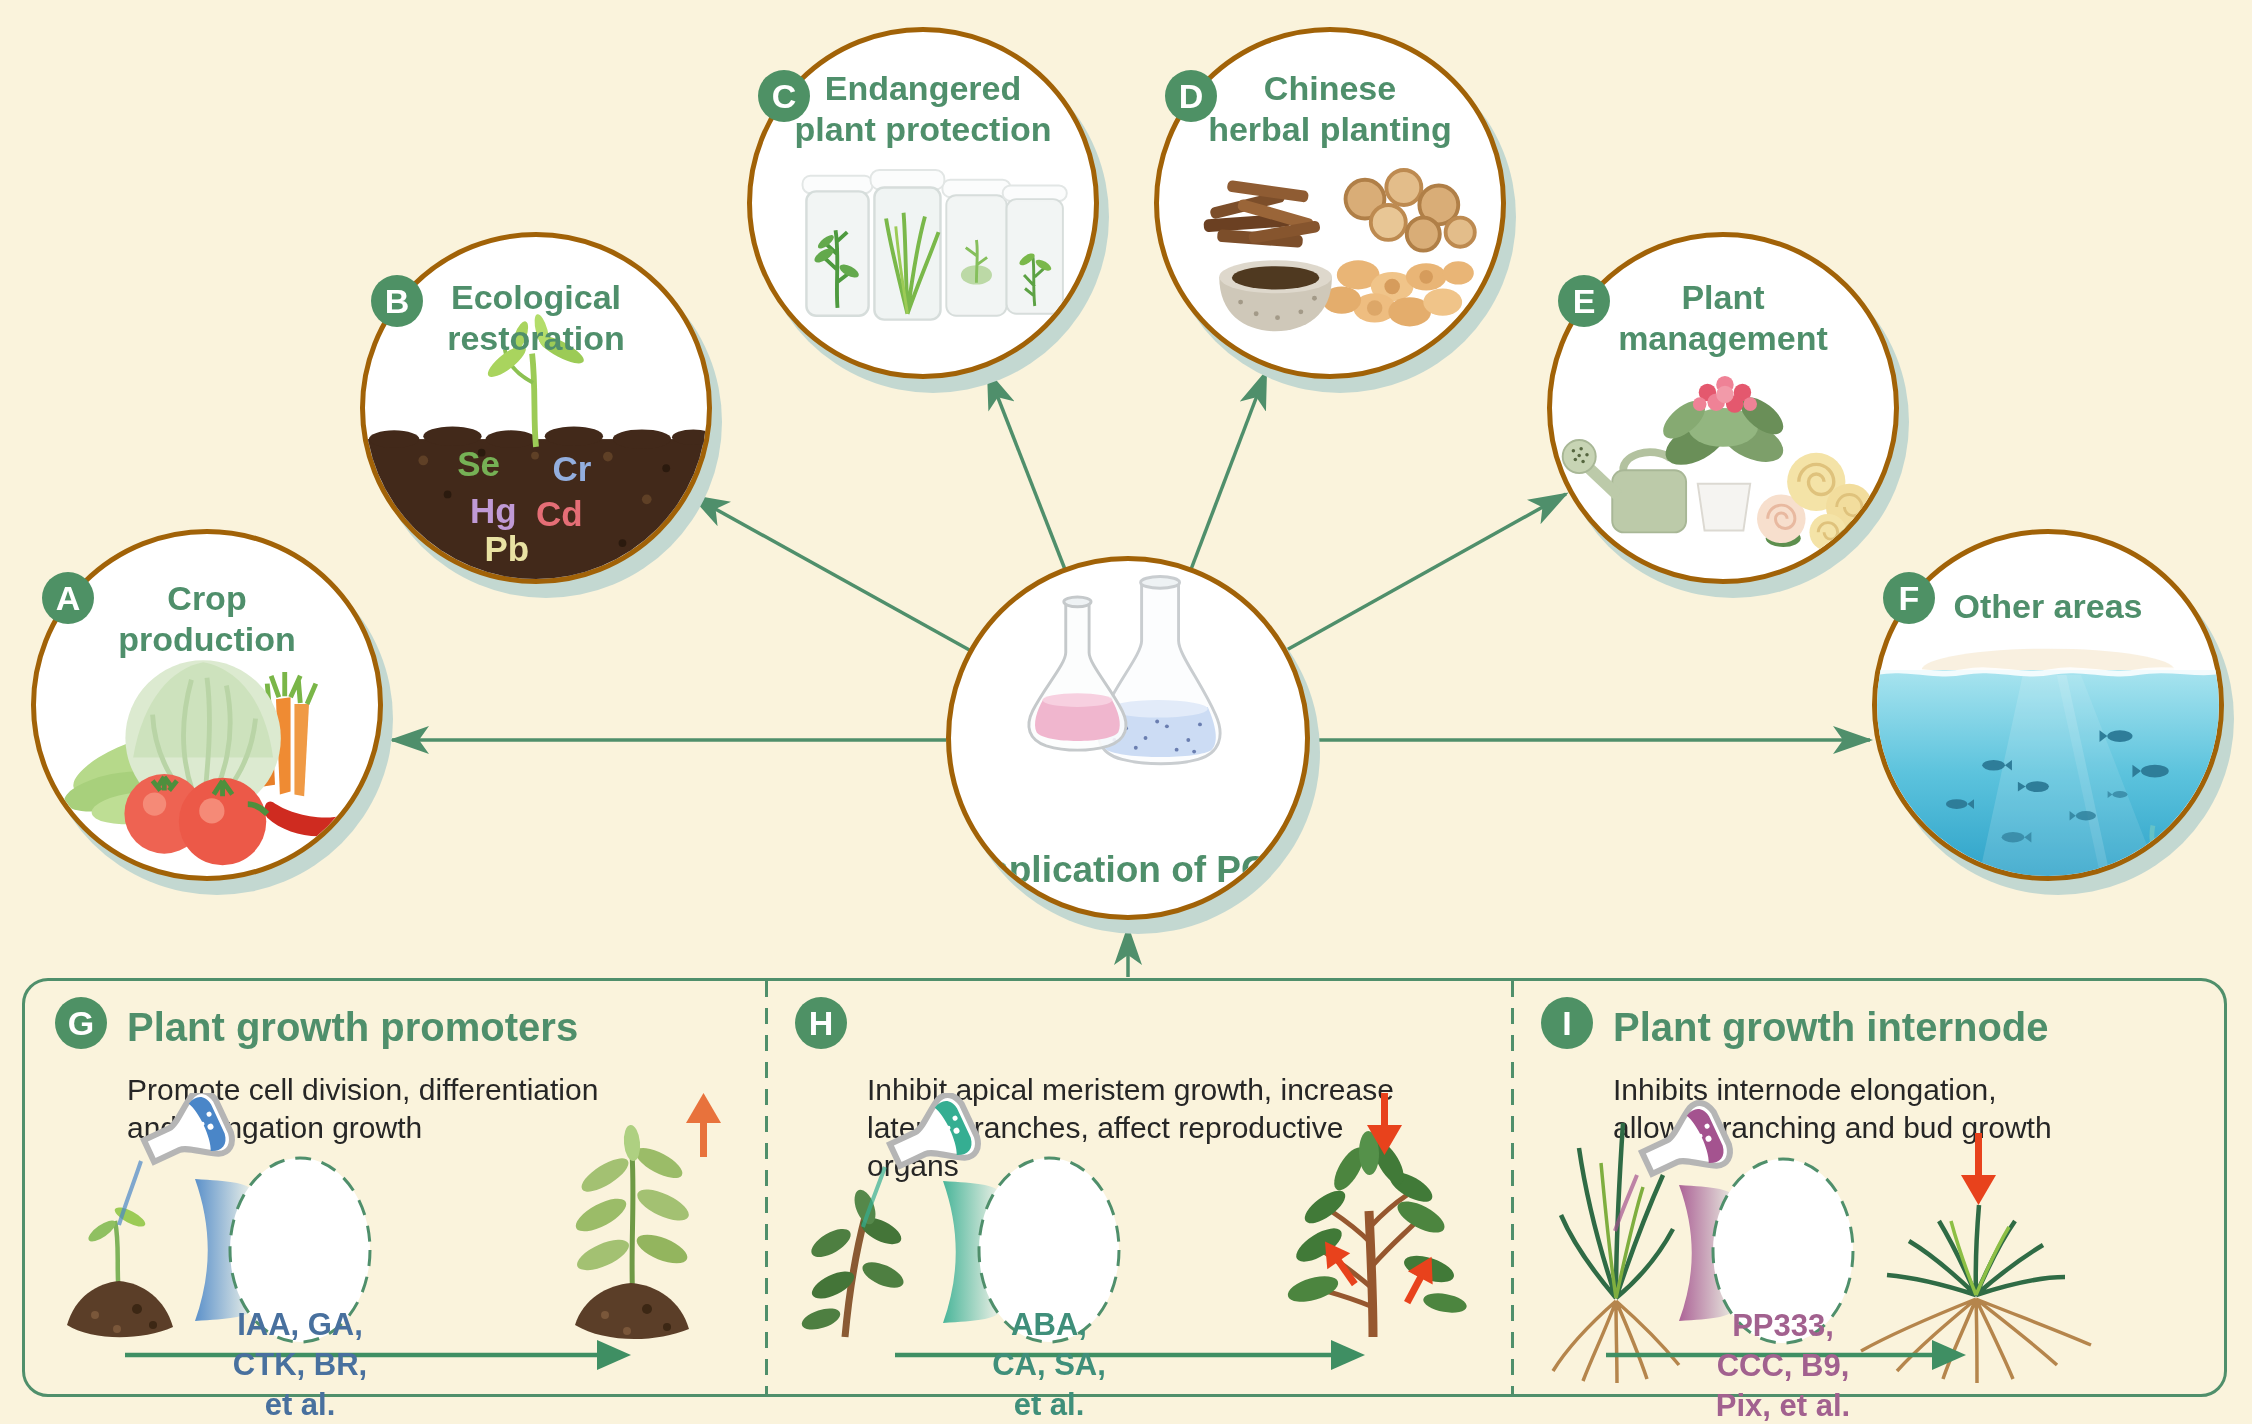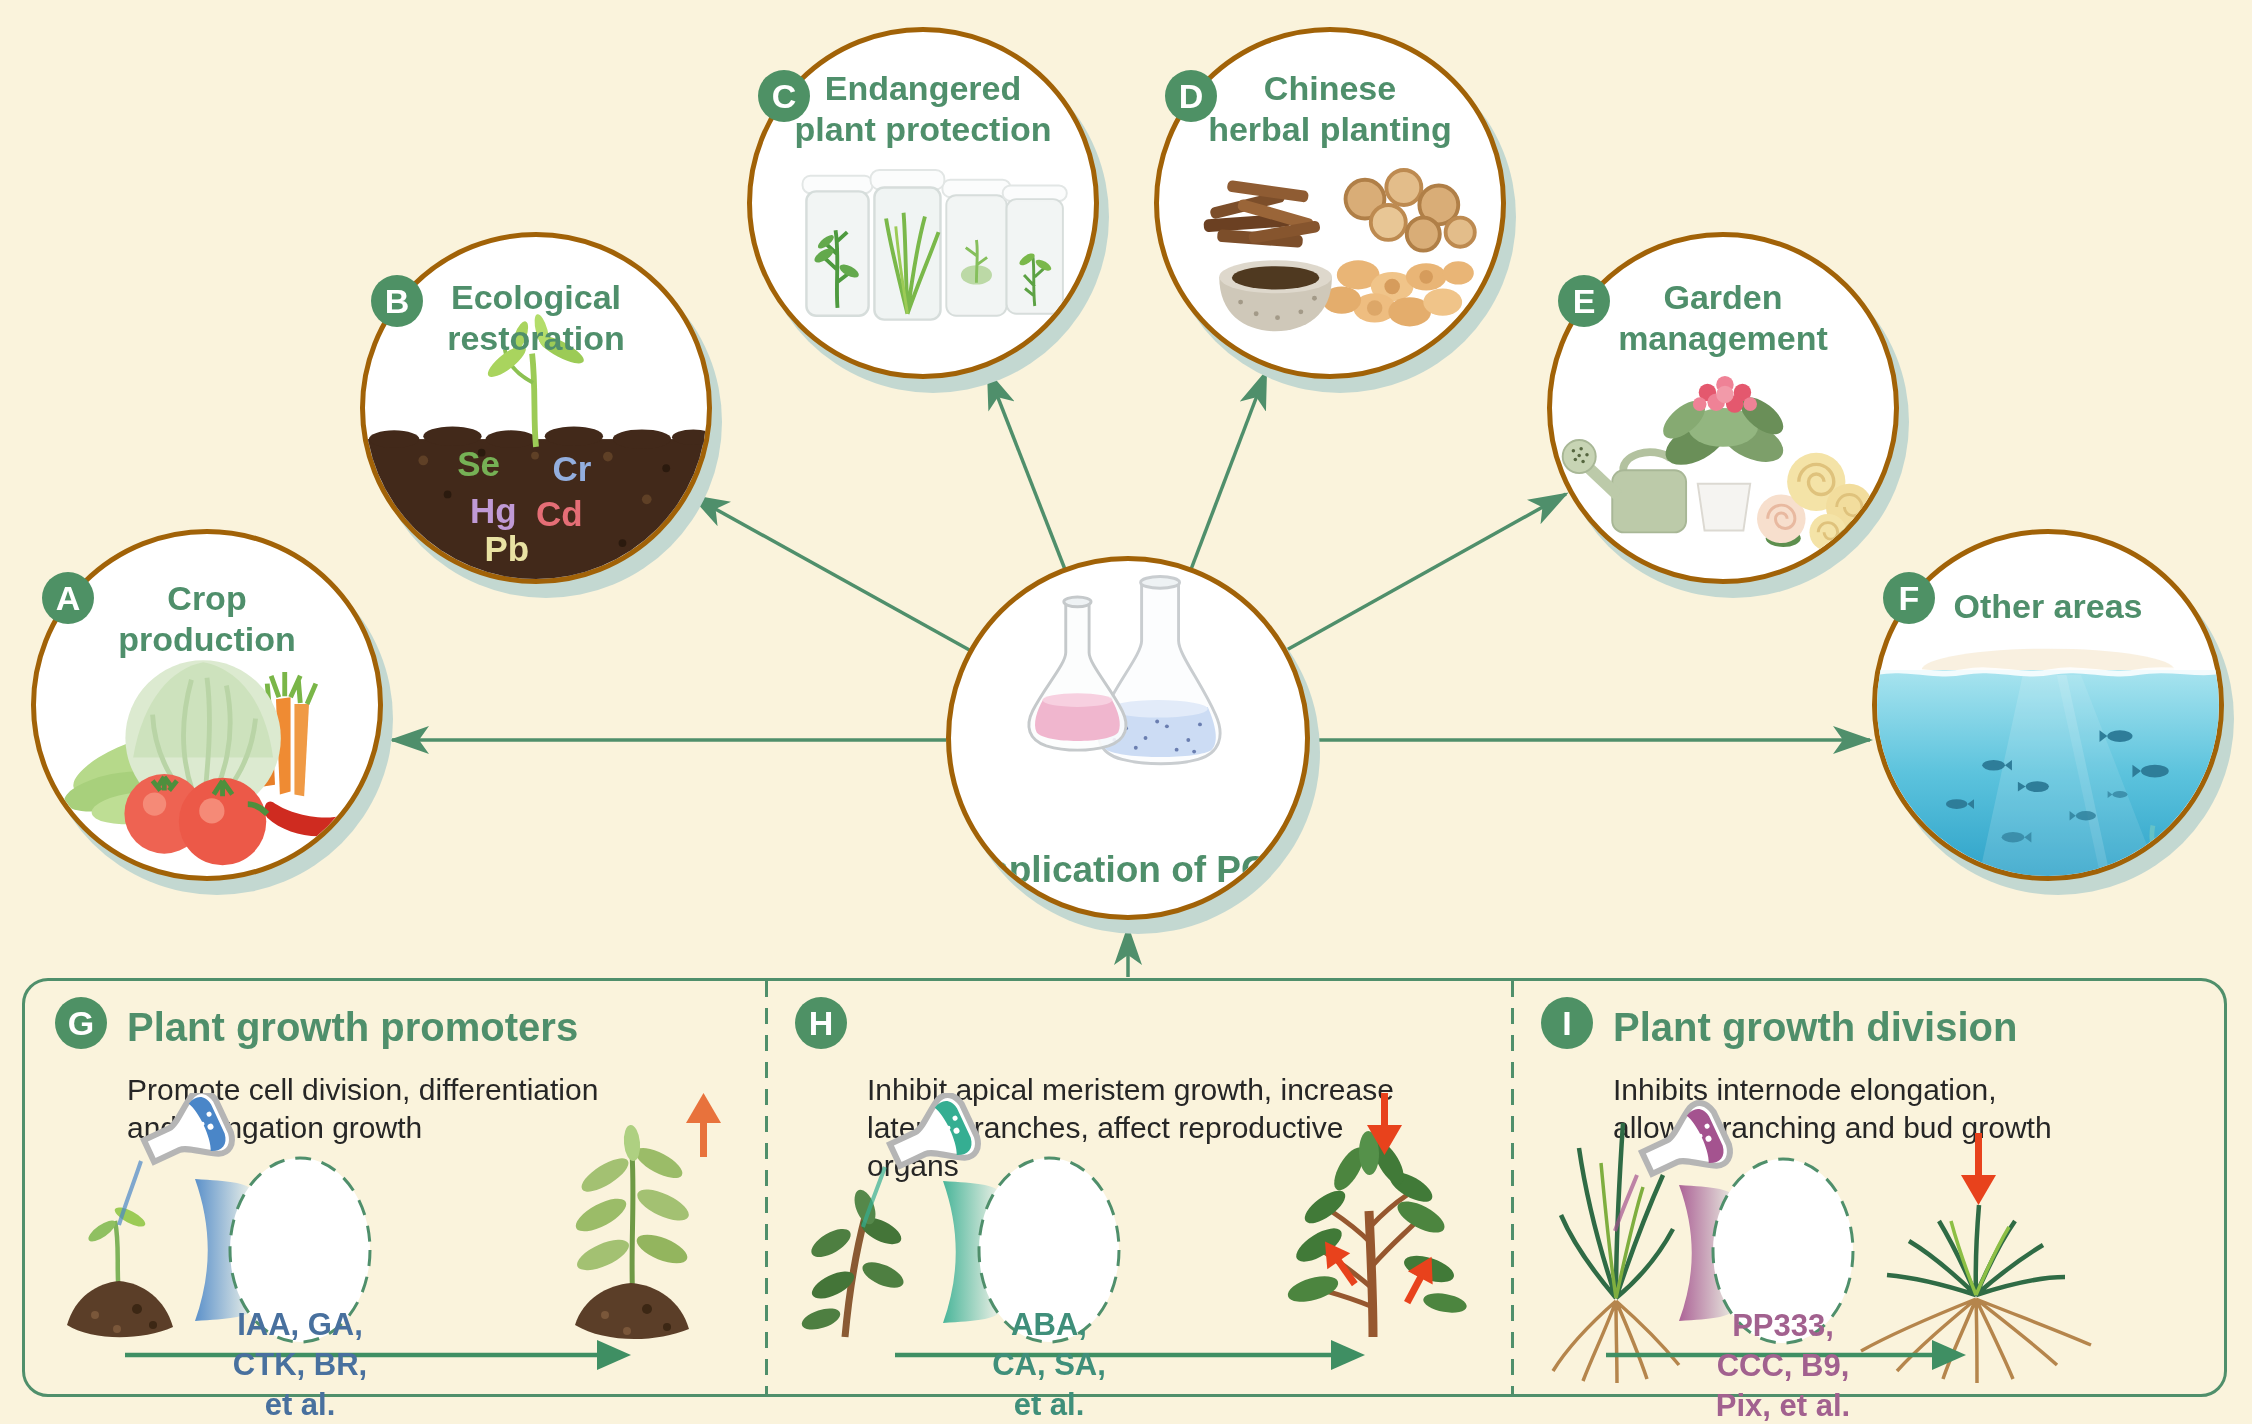--- a/index.html
+++ b/index.html
@@ -232,21 +232,21 @@
         </g>
       </svg>
     </div>
     <div class="badge">
         <span>D</span>
       </div>
   </div>
 
   <div class="node" style="left:1547px;top:232px;">
     <div class="node-circle">
-      <div class="node-title" style="top:40px;">Garden
+      <div class="node-title" style="top:40px;">Plant
 management</div>
       <svg class="node-art" viewBox="0 0 352 352">
         <g>
           <path d="M74,244 C68,224 104,214 122,228" stroke="#b3c29f" stroke-width="8" fill="none"></path>
           <rect x="62" y="240" width="76" height="64" rx="12" fill="#bccaa9" stroke="#a8b796" stroke-width="2"></rect>
           <path d="M68,266 L32,232" stroke="#bccaa9" stroke-width="12"></path>
           <circle cx="28" cy="226" r="17" fill="#c7d4b4" stroke="#a8b796" stroke-width="2"></circle>
           <circle cx="22" cy="220" r="1.8" fill="#55663f"></circle>
             <circle cx="30" cy="218" r="1.8" fill="#55663f"></circle>
           <circle cx="36" cy="224" r="1.8" fill="#55663f"></circle>
@@ -516,21 +516,21 @@
       </svg>
       <div class="chem-text" style="left: 199px; top: 324px; color: rgb(63, 143, 122);">ABA,
 CA, SA,
 et al.</div>
     </div>
 
     <div class="section" style="left:1486px;width:713px;">
       <div class="section-badge">
           <span>I</span>
         </div>
-      <div class="section-title">Plant growth division</div>
+      <div class="section-title">Plant growth internode</div>
       <div class="section-desc">Inhibits internode elongation,
 allows branching and bud growth</div>
       <svg class="illu" viewBox="0 0 700 290">
         <defs>
           <linearGradient id="funI" x1="0" y1="0" x2="1" y2="0">
             <stop offset="0" stop-color="#a4538f"></stop>
               <stop offset="1" stop-color="#e6e8df"></stop>
           </linearGradient>
         </defs>
         <g>

